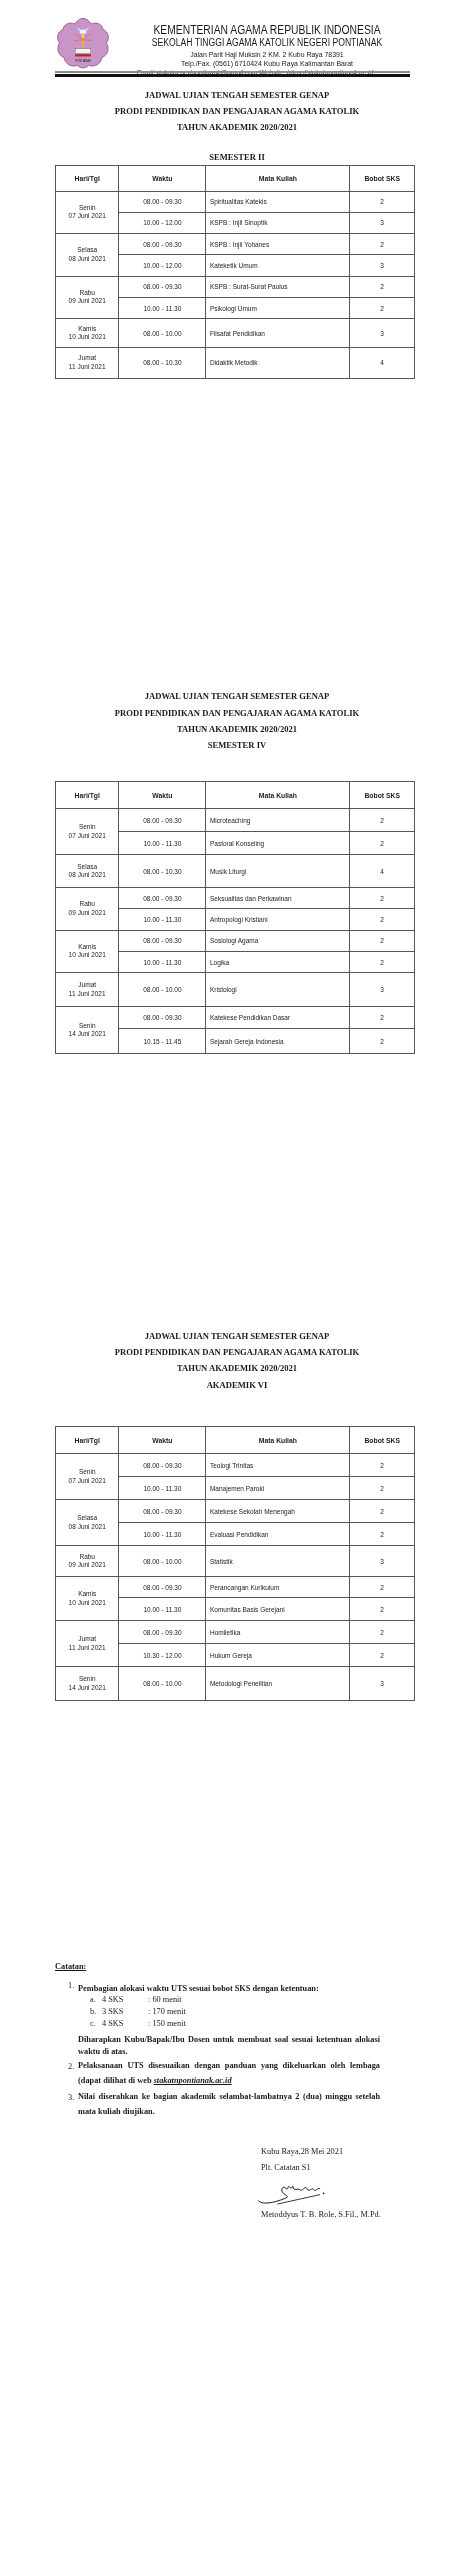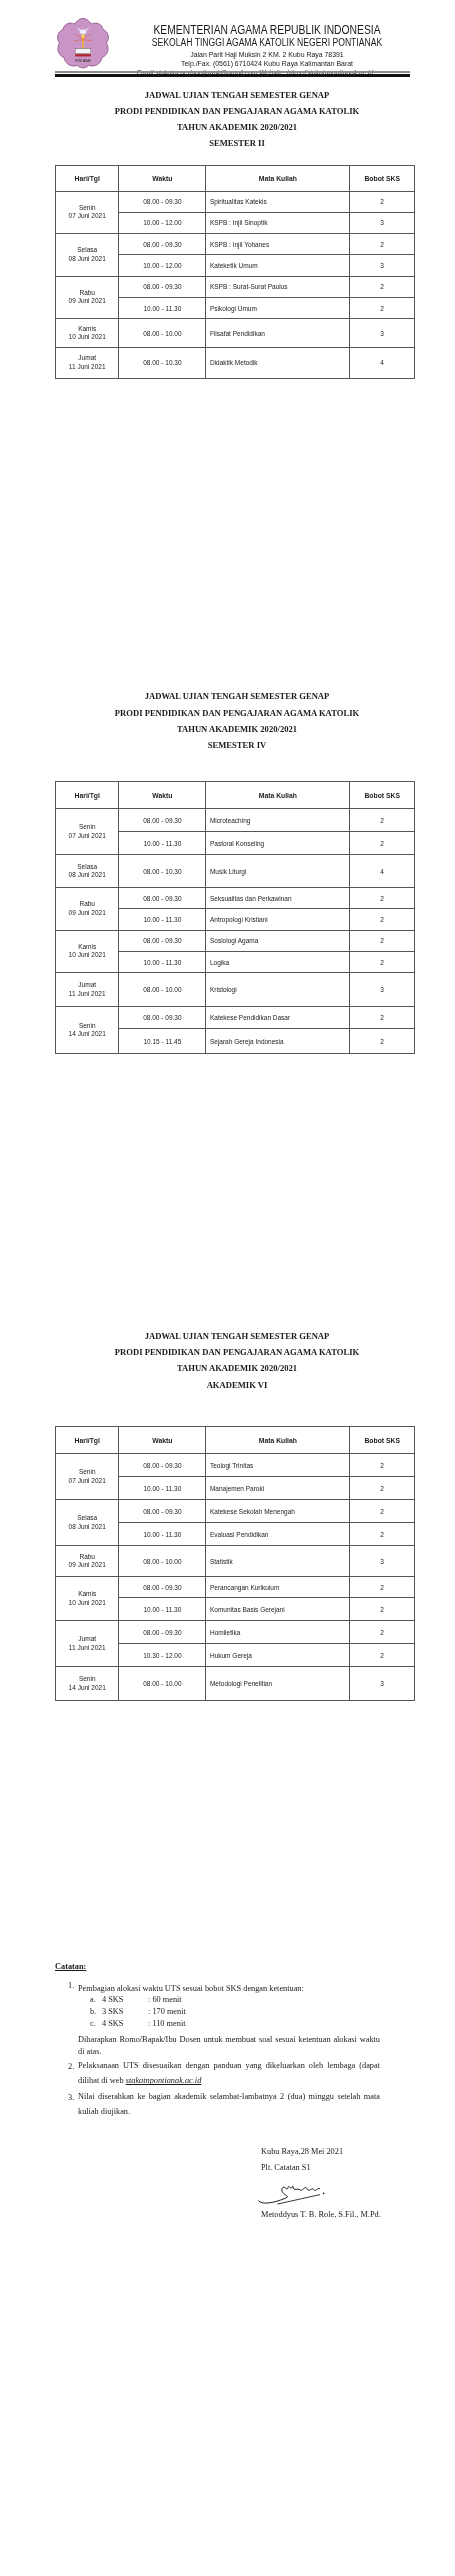--- a/index.html
+++ b/index.html
@@ -29,21 +29,21 @@
   td.c-day { width:53px; text-align:center; vertical-align:middle; }
   td.c-time { width:73px; text-align:center; }
   td.c-course { width:118px; text-align:left; padding-left:3.6px !important; }
   td.c-sks { width:54px; text-align:center; }
   .daywrap { display:flex; flex-direction:column; justify-content:space-around; height:100%; line-height:1.3; }
 
   
   .notes { font-family:"Liberation Serif", serif; font-size:8.3px; color:#1a1a1a; }
   .note-title { position:absolute; left:55px; top:1962px; font-weight:bold; text-decoration:underline; }
   .note-title span { text-decoration:none; }
-  .note-p { position:absolute; left:78px; width:302px; text-align:justify; line-height:15.4px; }
+  .note-p { position:absolute; left:78px; width:302px; text-align:justify; line-height:15.4px;font-weight:bold; }
   .note-num { position:absolute; left:68px; }
   .sub { position:absolute; left:90px; line-height:12px; }
   .sub span.l { display:inline-block; width:12px; }
   .sub span.k { display:inline-block; width:46px; }
   .sig { position:absolute; left:261px; font-family:"Liberation Serif", serif; font-size:8.3px; color:#1a1a1a; }
 </style>
 </head>
 <body>
 
 <div class="abs letterhead">
@@ -69,21 +69,21 @@
     <u>https://stakatnpontianak.ac.id</u>
   </div>
   <div class="rule-grey"></div>
   <div class="rule-black"></div>
 </div>
 
 <div>
   <div class="heading" style="top:90px">JADWAL UJIAN TENGAH SEMESTER GENAP</div>
   <div class="heading" style="top:106px">PRODI PENDIDIKAN DAN PENGAJARAN AGAMA KATOLIK</div>
   <div class="heading" style="top:122px">TAHUN AKADEMIK 2020/2021</div>
-  <div class="heading" style="top:138px">SEMESTER II</div>
+  <div class="heading" style="top:152px">SEMESTER II</div>
 
   <table class="sched" style="top:165px">
     <tbody>
         <tr style="height:25.5px">
       <th>Hari/Tgl</th>
       <th>Waktu</th>
       <th>Mata Kuliah</th>
       <th>Bobot SKS</th>
     </tr>
     <tr style="height:21.3px">
@@ -374,24 +374,24 @@
   <div class="note-num" style="top:1981px">1.</div>
   <div class="note-p" style="top:1981px">Pembagian alokasi waktu UTS sesuai bobot SKS dengan ketentuan:</div>
 
   <div class="sub" style="top:1994px">
     <span class="l">a.</span><span class="k">4 SKS</span><span>: 60 menit</span>
   </div>
   <div class="sub" style="top:2006px">
     <span class="l">b.</span><span class="k">3 SKS</span><span>: 170 menit</span>
   </div>
   <div class="sub" style="top:2018px">
-    <span class="l">c.</span><span class="k">4 SKS</span><span>: 110 menit</span>
+    <span class="l">c.</span><span class="k">4 SKS</span><span>: 150 menit</span>
   </div>
 
-  <div class="note-p" style="top:2034px; line-height:12px">Diharapkan Romo/Bapak/Ibu Dosen untuk membuat soal sesuai ketentuan alokasi waktu di atas.</div>
+  <div class="note-p" style="top:2034px; line-height:12px">Diharapkan Kubu/Bapak/Ibu Dosen untuk membuat soal sesuai ketentuan alokasi waktu di atas.</div>
 
   <div class="note-num" style="top:2062px">2.</div>
   <div class="note-p" style="top:2058px">
     <span>Pelaksanaan UTS disesuaikan dengan panduan yang dikeluarkan oleh lembaga (dapat dilihat di web</span>
     <i><u>stakatnpontianak.ac.id</u></i>
   </div>
 
   <div class="note-num" style="top:2093px">3.</div>
   <div class="note-p" style="top:2089px">Nilai diserahkan ke bagian akademik selambat-lambatnya 2 (dua) minggu setelah mata kuliah diujikan.</div>
 </div>

